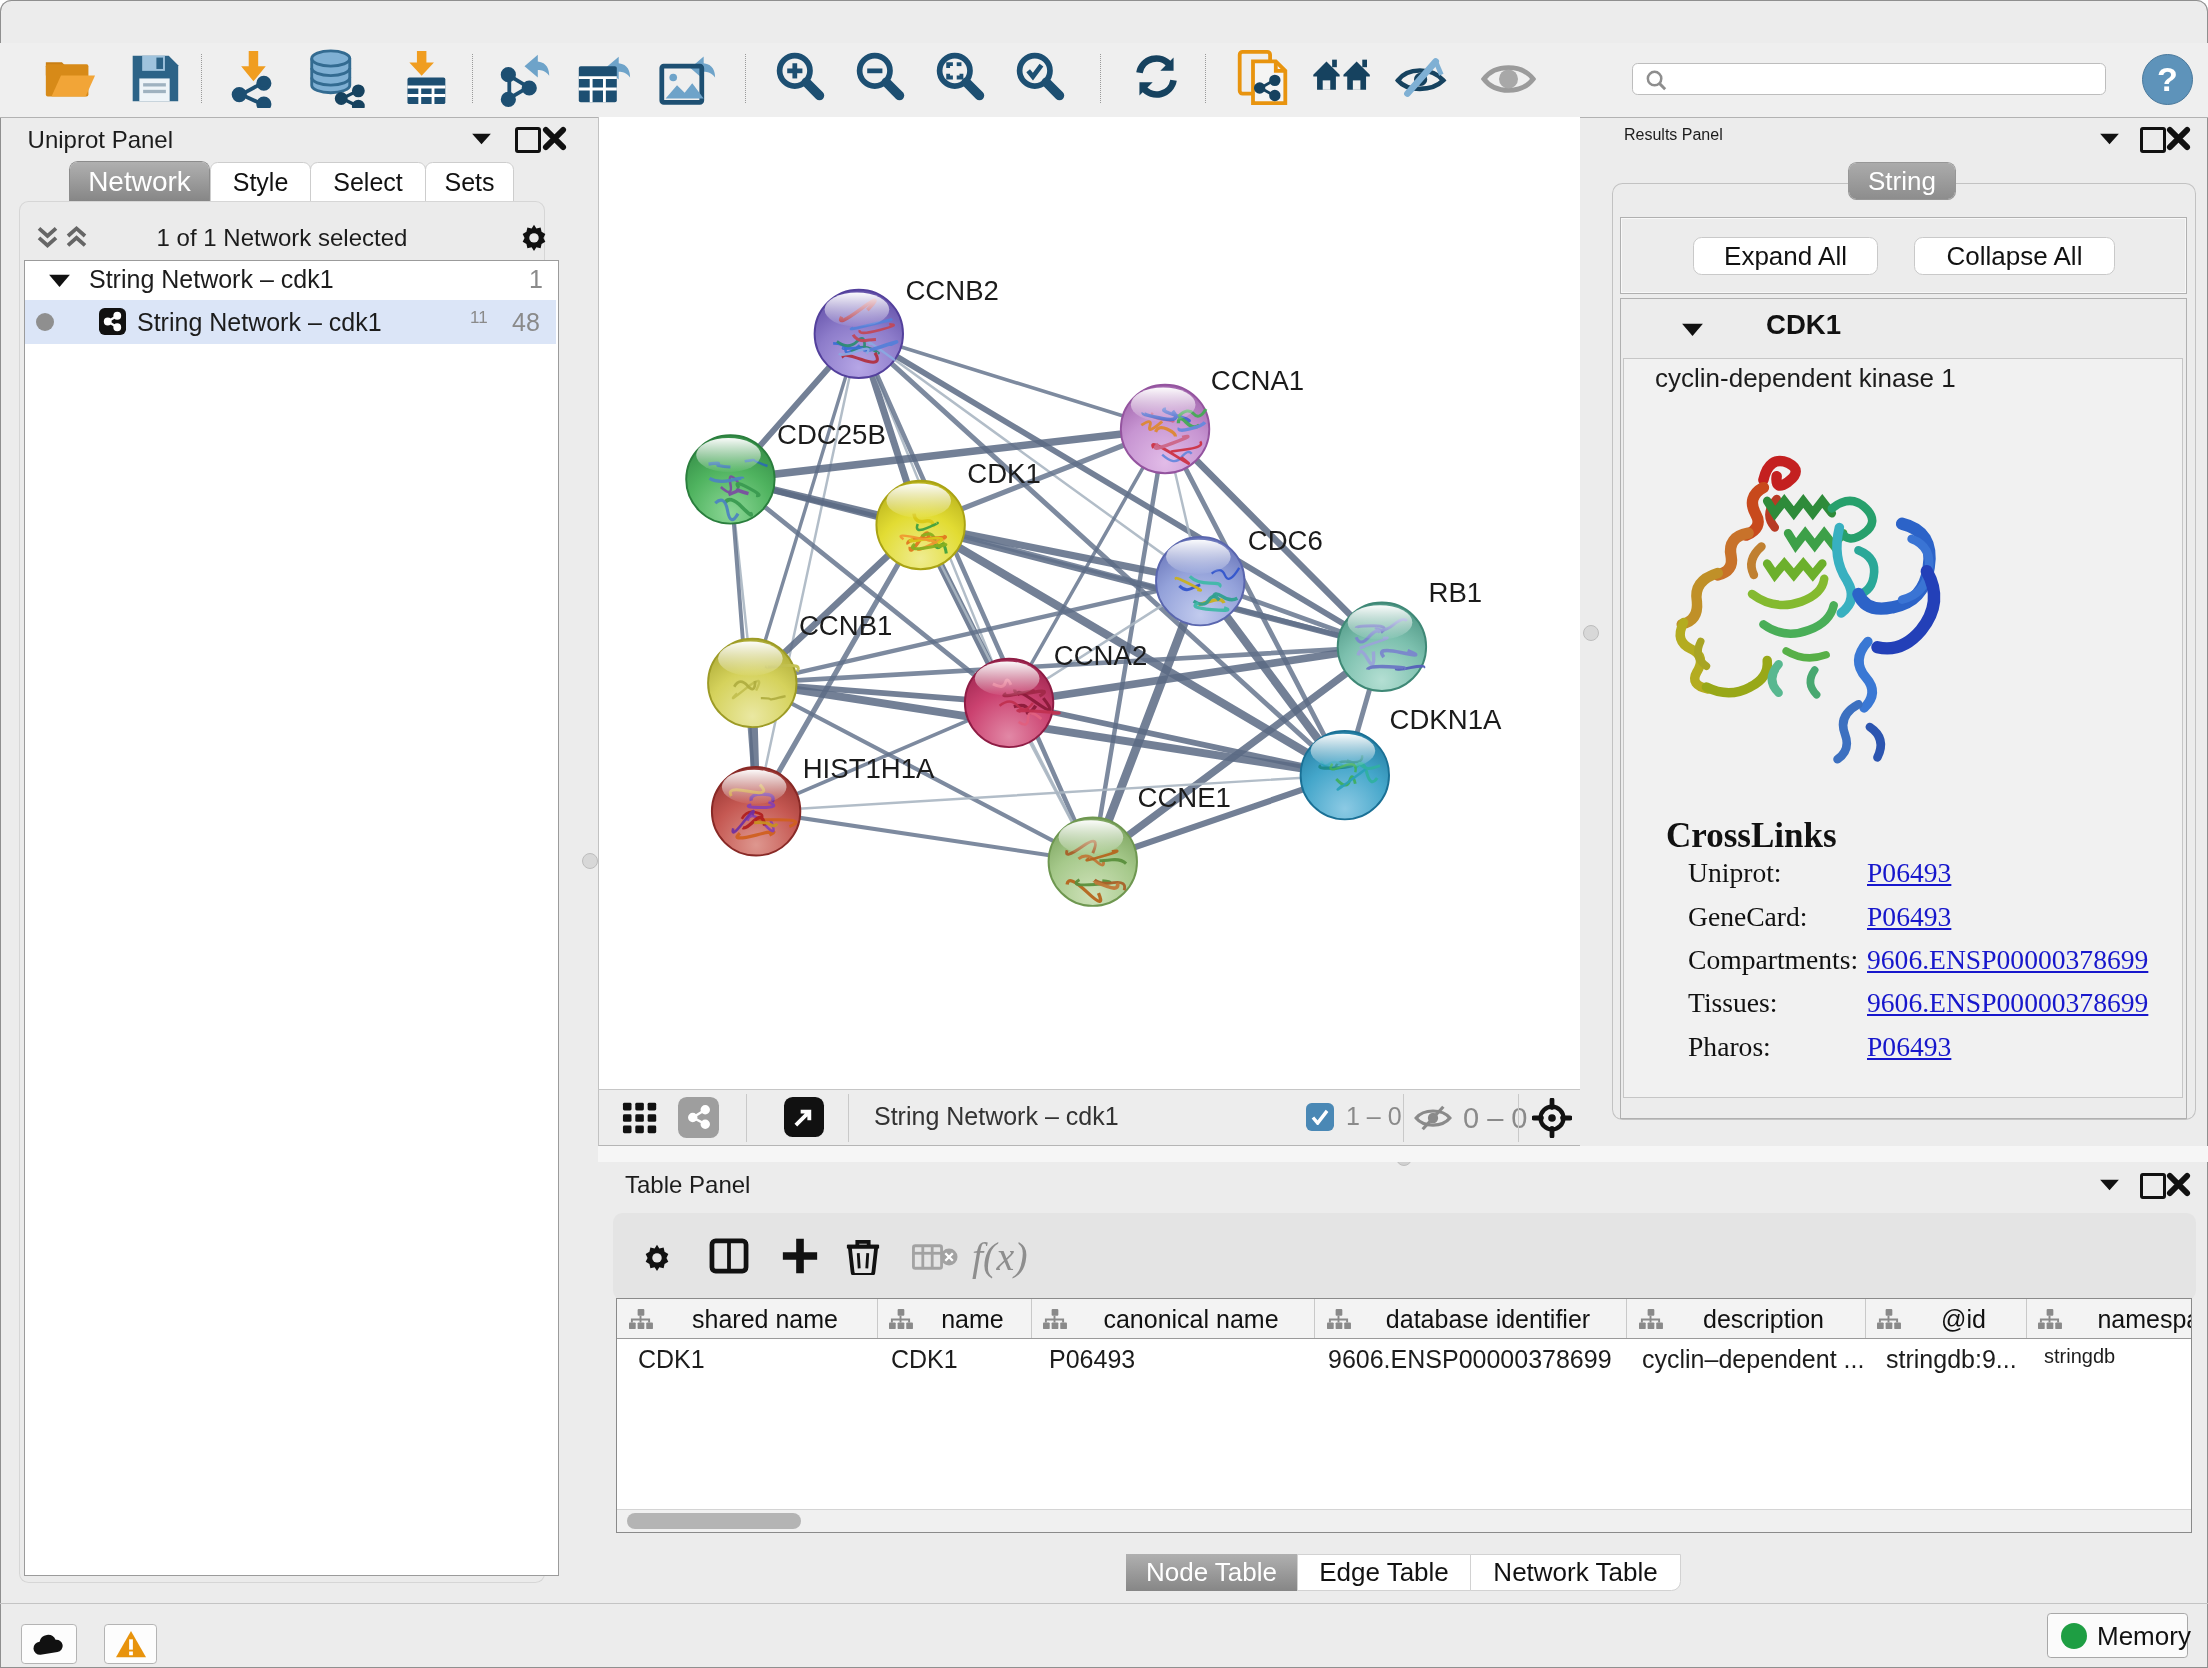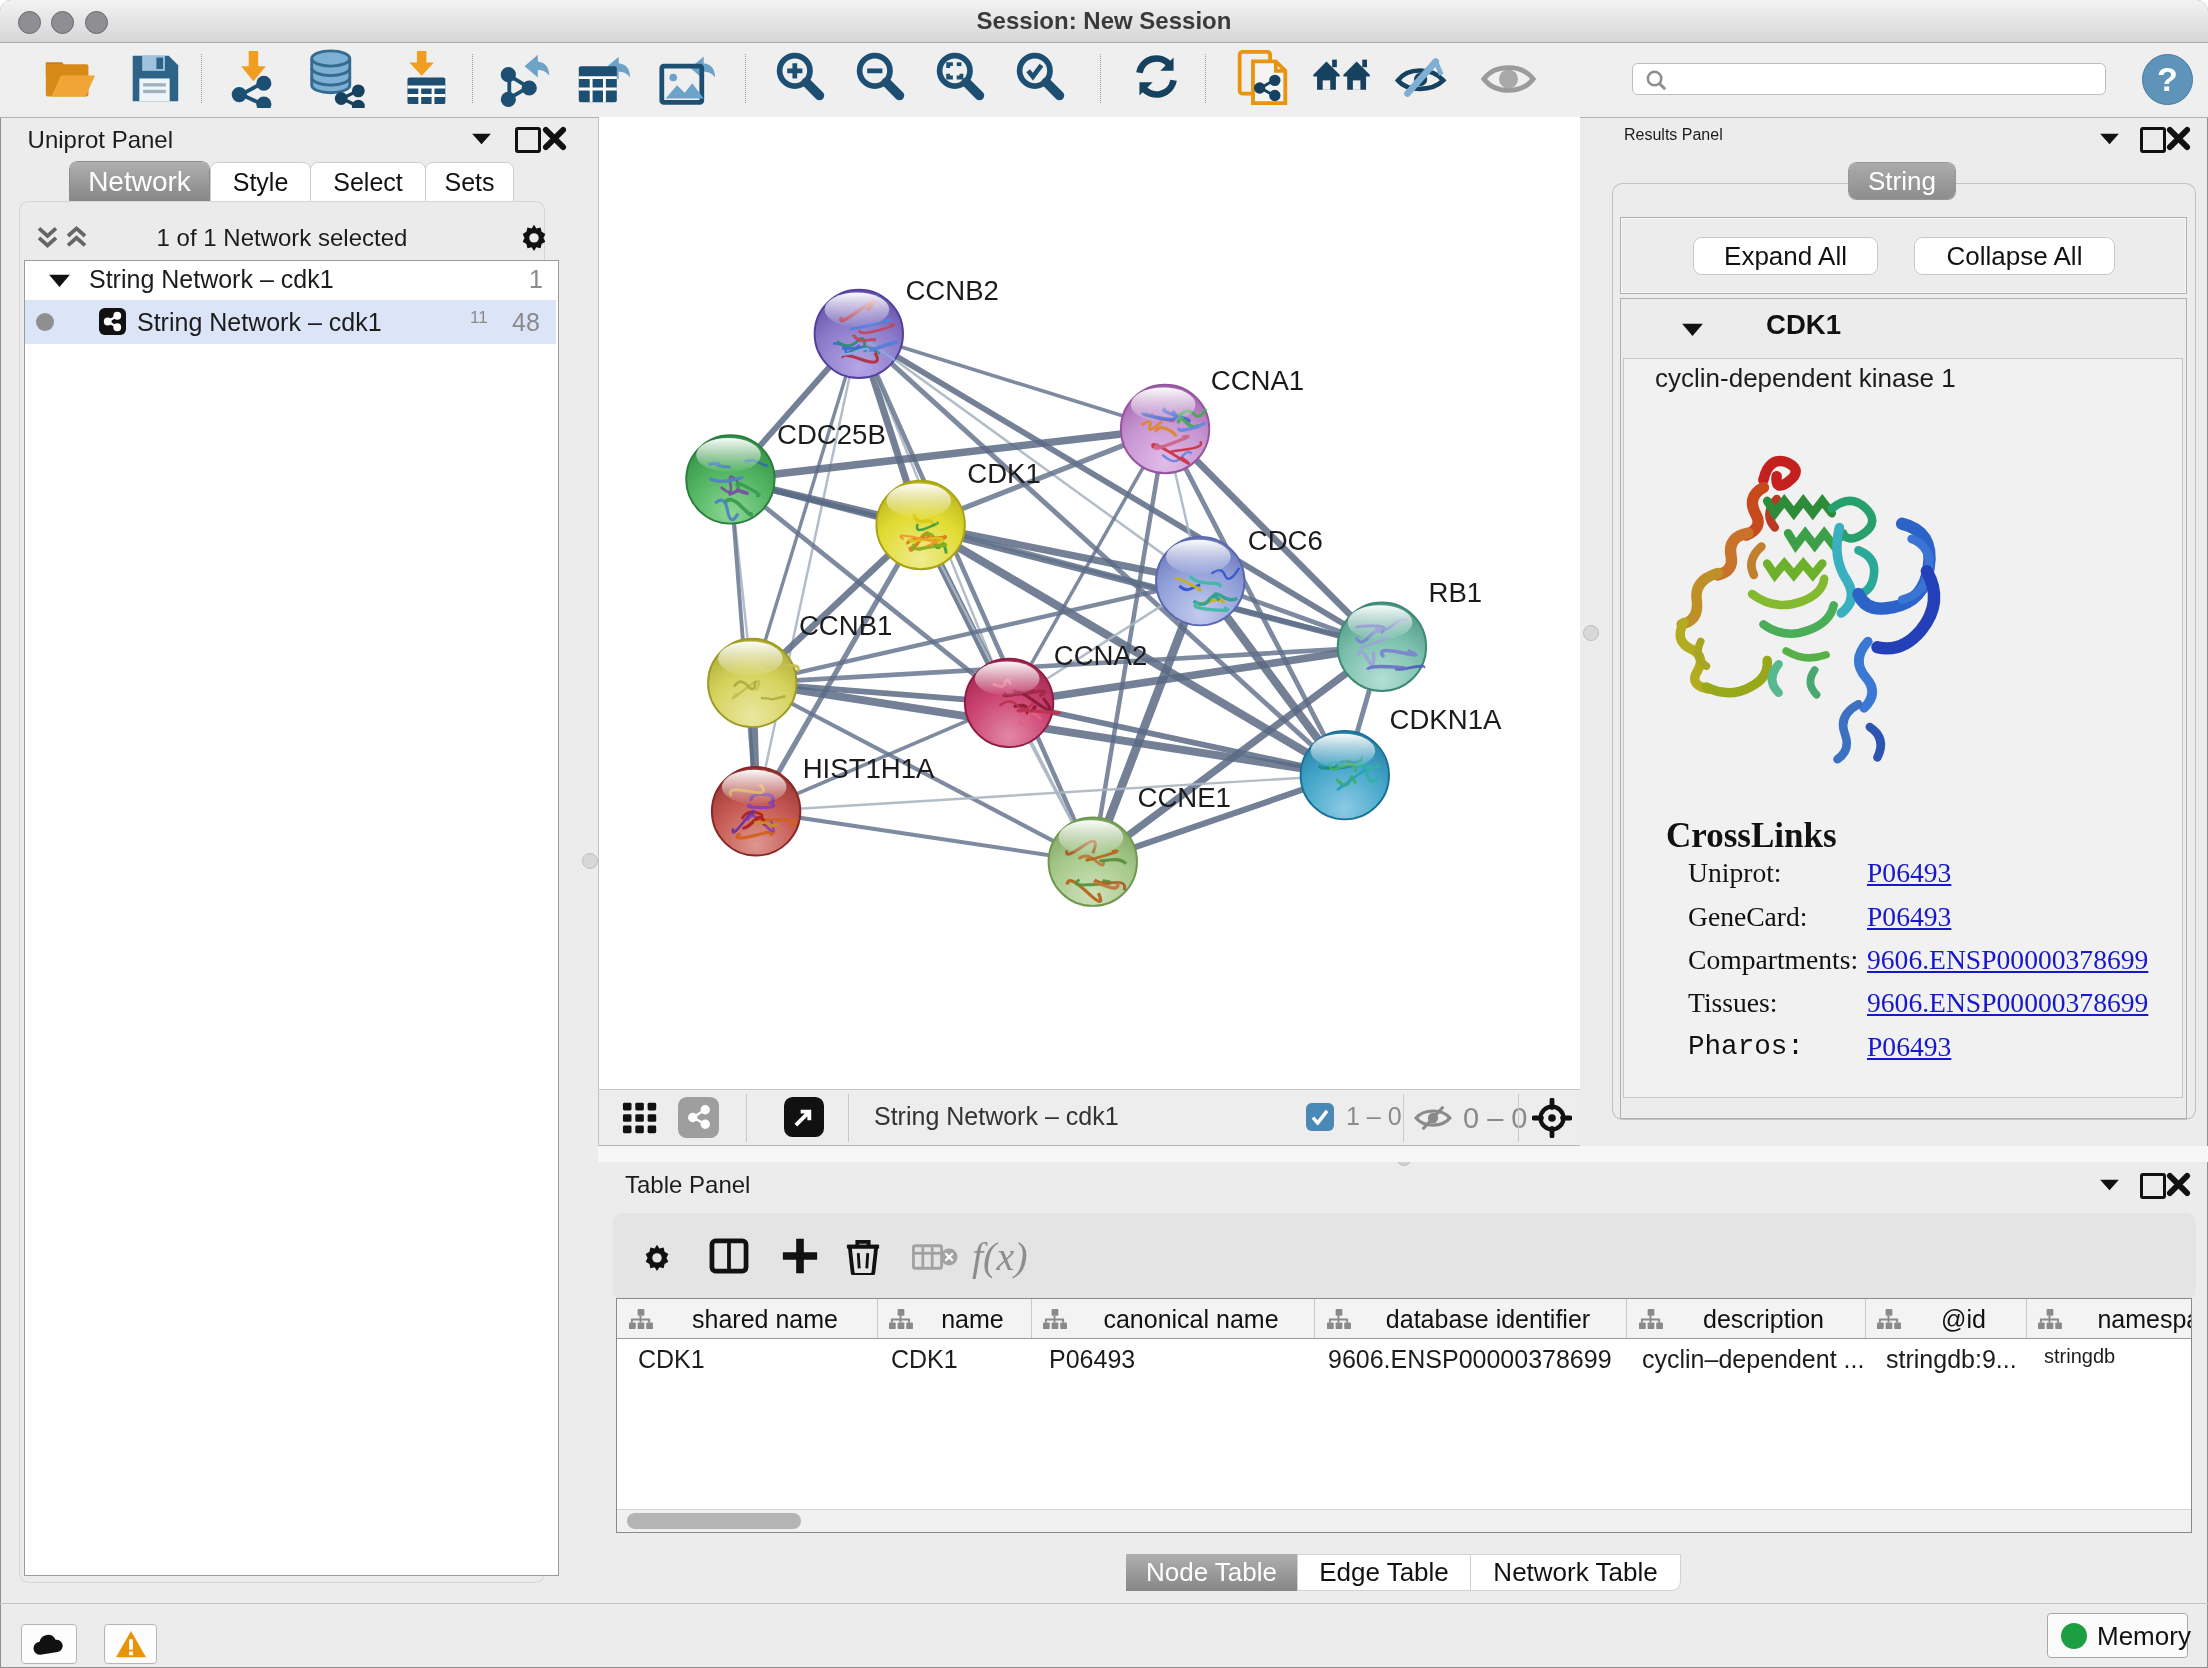--- a/index.html
+++ b/index.html
@@ -4,26 +4,20 @@
 <style>
   html,body{margin:0;padding:0;width:2208px;height:1668px;background:#fff;font-family:"Liberation Sans",sans-serif;}
   .abs{position:absolute;}
   .win{position:absolute;left:0;top:0;width:2208px;height:1668px;background:#ececec;border-radius:11.4px 11.4px 0 0;overflow:hidden;box-shadow:0 0 0 1px #8f8f8f inset;}
   svg{display:block;}
 </style>
 </head>
 <body>
 <div class="win">
 
-<div class="abs" style="left:0;top:0;width:2208px;height:42px;background:linear-gradient(#f3f3f3,#d6d6d6);border-bottom:1px solid #a8a8a8;">
-  <div class="abs" style="left:18px;top:10.5px;width:21px;height:21px;border-radius:50%;background:#8f8f93;border:1.4px solid #68686c;"></div>
-  <div class="abs" style="left:51px;top:10.5px;width:21px;height:21px;border-radius:50%;background:#8f8f93;border:1.4px solid #68686c;"></div>
-  <div class="abs" style="left:85px;top:10.5px;width:21px;height:21px;border-radius:50%;background:#8f8f93;border:1.4px solid #68686c;"></div>
-  <div class="abs" style="left:0;top:6.7px;width:2208px;text-align:center;font-size:24px;font-weight:600;color:#3a3a3a;">Session: New Session</div>
-</div>
 
 <div class="abs" style="left:0;top:43px;width:2208px;height:74px;background:#efefef;border-bottom:1px solid #b2b2b2;">
 
   <svg class="abs" style="left:42px;top:7.6px" width="55" height="53" viewBox="0 0 58 56">
     <path d="M4 12 h17 l6 6 h18 v8 H4z" fill="#c97f14"></path>
     <path d="M4 12 v36 h6 l-6 0z" fill="#c97f14"></path>
     <rect x="4" y="14" width="45" height="34" rx="2" fill="#d78a18"></rect>
     <path d="M10 48 L20 26 h36 L46 48z" fill="#f2a537"></path>
   </svg>
 
@@ -804,17 +798,17 @@
 
 <div class="abs" style="left:1666px;top:816px;font-family:'Liberation Serif',serif;font-size:35px;font-weight:bold;color:#111;">CrossLinks</div>
 <div class="abs" style="left:1688px;top:857px;font-family:'Liberation Serif',serif;font-size:27.6px;color:#111;">Uniprot:</div>
 <div class="abs" style="left:1867px;top:857px;font-family:'Liberation Serif',serif;font-size:27.6px;color:#1717cc;text-decoration:underline;">P06493</div>
 <div class="abs" style="left:1688px;top:901px;font-family:'Liberation Serif',serif;font-size:27.6px;color:#111;">GeneCard:</div>
 <div class="abs" style="left:1867px;top:901px;font-family:'Liberation Serif',serif;font-size:27.6px;color:#1717cc;text-decoration:underline;">P06493</div>
 <div class="abs" style="left:1688px;top:944px;font-family:'Liberation Serif',serif;font-size:27.6px;color:#111;">Compartments:</div>
 <div class="abs" style="left:1867px;top:944px;font-family:'Liberation Serif',serif;font-size:27.6px;color:#1717cc;text-decoration:underline;">9606.ENSP00000378699</div>
 <div class="abs" style="left:1688px;top:987px;font-family:'Liberation Serif',serif;font-size:27.6px;color:#111;">Tissues:</div>
 <div class="abs" style="left:1867px;top:987px;font-family:'Liberation Serif',serif;font-size:27.6px;color:#1717cc;text-decoration:underline;">9606.ENSP00000378699</div>
-<div class="abs" style="left:1688px;top:1031px;font-family:Liberation Mono, monospace;font-size:27.6px;color:#111;">Pharos:</div>
+<div class="abs" style="left:1688px;top:1031px;font-family:Liberation Serif, serif;font-size:27.6px;color:#111;">Pharos:</div>
 <div class="abs" style="left:1867px;top:1031px;font-family:'Liberation Serif',serif;font-size:27.6px;color:#1717cc;text-decoration:underline;">P06493</div>
 
 </div>
 
 
 </body></html>

